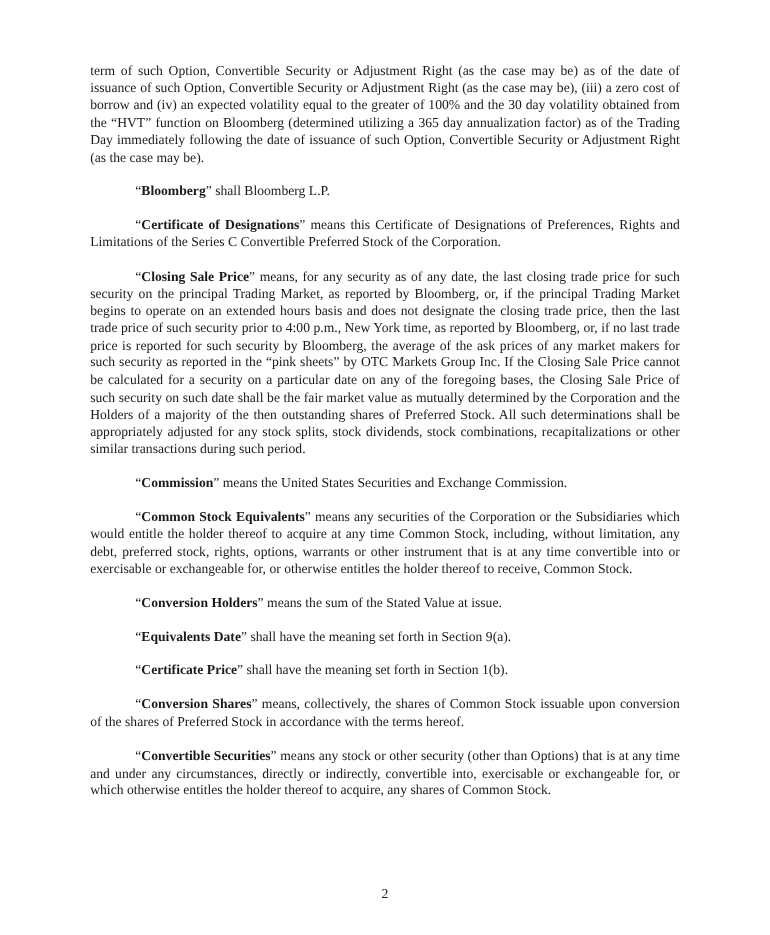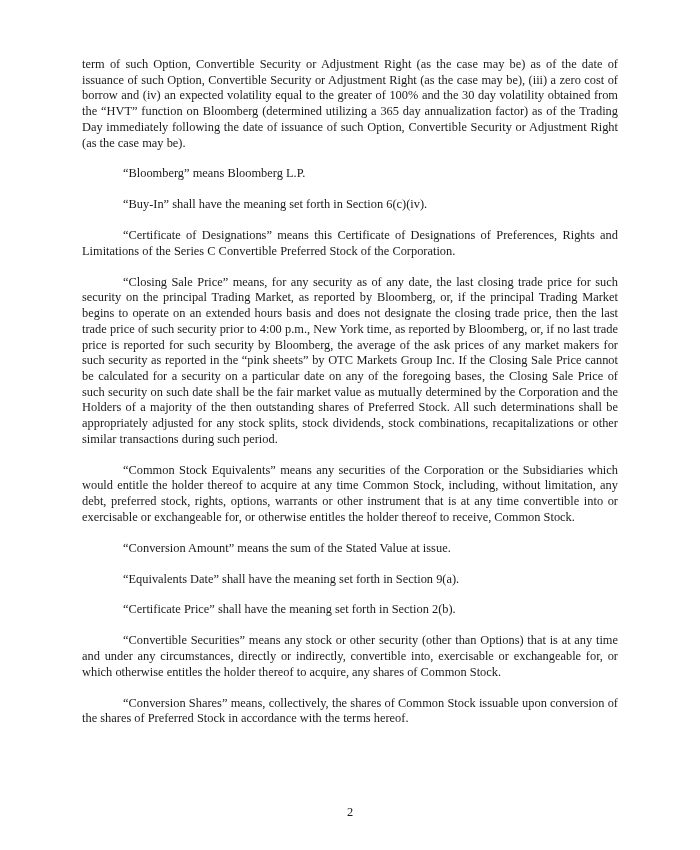--- a/index.html
+++ b/index.html
@@ -9,43 +9,43 @@
       left: 82px;
       top: 57px;
       width: 536px;
       font-family: "Liberation Serif", serif;
       font-size: 12.4px;
       line-height: 15.7px;
       color: #1a1a1a;
     }
     .para { margin: 0 0 15.2px 0; text-align: justify; }
     .para.indent { text-indent: 41px; }
-    .term { font-weight: normal; }
+    .term { font-weight: bold; }
     .page-number {
       position: absolute;
       left: 0; width: 700px;
       top: 805px;
       text-align: center;
       font-family: "Liberation Serif", serif;
       font-size: 12.4px;
       color: #1a1a1a;
     }
   </style>
 </head>
 <body>
 
 <div class="page">
   <p class="para">term of such Option, Convertible Security or Adjustment Right (as the case may be) as of the date of issuance of such Option, Convertible Security or Adjustment Right (as the case may be), (iii) a zero cost of borrow and (iv) an expected volatility equal to the greater of 100% and the 30 day volatility obtained from the “HVT” function on Bloomberg (determined utilizing a 365 day annualization factor) as of the Trading Day immediately following the date of issuance of such Option, Convertible Security or Adjustment Right (as the case may be).</p>
   <div id="definitions">
-      <p class="para indent"><span>“</span><span class="term">Bloomberg</span><span>”</span><span> means Bloomberg L.P.</span></p>
-      <p class="para indent"><span>“</span><span class="term">Buy-In</span><span>”</span><span> shall have the meaning set forth in Section 6(c)(iv).</span></p>
+      <p class="para indent"><span>“</span><span class="term">Bloomberg</span><span>”</span><span> shall Bloomberg L.P.</span></p>
       <p class="para indent"><span>“</span><span class="term">Certificate of Designations</span><span>”</span><span> means this Certificate of Designations of Preferences, Rights and Limitations of the Series C Convertible Preferred Stock of the Corporation.</span></p>
       <p class="para indent"><span>“</span><span class="term">Closing Sale Price</span><span>”</span><span> means, for any security as of any date, the last closing trade price for such security on the principal Trading Market, as reported by Bloomberg, or, if the principal Trading Market begins to operate on an extended hours basis and does not designate the closing trade price, then the last trade price of such security prior to 4:00 p.m., New York time, as reported by Bloomberg, or, if no last trade price is reported for such security by Bloomberg, the average of the ask prices of any market makers for such security as reported in the “pink sheets” by OTC Markets Group Inc. If the Closing Sale Price cannot be calculated for a security on a particular date on any of the foregoing bases, the Closing Sale Price of such security on such date shall be the fair market value as mutually determined by the Corporation and the Holders of a majority of the then outstanding shares of Preferred Stock. All such determinations shall be appropriately adjusted for any stock splits, stock dividends, stock combinations, recapitalizations or other similar transactions during such period.</span></p>
+      <p class="para indent"><span>“</span><span class="term">Commission</span><span>”</span><span> means the United States Securities and Exchange Commission.</span></p>
       <p class="para indent"><span>“</span><span class="term">Common Stock Equivalents</span><span>”</span><span> means any securities of the Corporation or the Subsidiaries which would entitle the holder thereof to acquire at any time Common Stock, including, without limitation, any debt, preferred stock, rights, options, warrants or other instrument that is at any time convertible into or exercisable or exchangeable for, or otherwise entitles the holder thereof to receive, Common Stock.</span></p>
-      <p class="para indent"><span>“</span><span class="term">Conversion Amount</span><span>”</span><span> means the sum of the Stated Value at issue.</span></p>
+      <p class="para indent"><span>“</span><span class="term">Conversion Holders</span><span>”</span><span> means the sum of the Stated Value at issue.</span></p>
       <p class="para indent"><span>“</span><span class="term">Equivalents Date</span><span>”</span><span> shall have the meaning set forth in Section 9(a).</span></p>
-      <p class="para indent"><span>“</span><span class="term">Certificate Price</span><span>”</span><span> shall have the meaning set forth in Section 2(b).</span></p>
+      <p class="para indent"><span>“</span><span class="term">Certificate Price</span><span>”</span><span> shall have the meaning set forth in Section 1(b).</span></p>
+      <p class="para indent"><span>“</span><span class="term">Conversion Shares</span><span>”</span><span> means, collectively, the shares of Common Stock issuable upon conversion of the shares of Preferred Stock in accordance with the terms hereof.</span></p>
       <p class="para indent"><span>“</span><span class="term">Convertible Securities</span><span>”</span><span> means any stock or other security (other than Options) that is at any time and under any circumstances, directly or indirectly, convertible into, exercisable or exchangeable for, or which otherwise entitles the holder thereof to acquire, any shares of Common Stock.</span></p>
-      <p class="para indent"><span>“</span><span class="term">Conversion Shares</span><span>”</span><span> means, collectively, the shares of Common Stock issuable upon conversion of the shares of Preferred Stock in accordance with the terms hereof.</span></p>
     </div>
 </div>
 
 <div class="page-number">2</div>
 
 </body></html>

